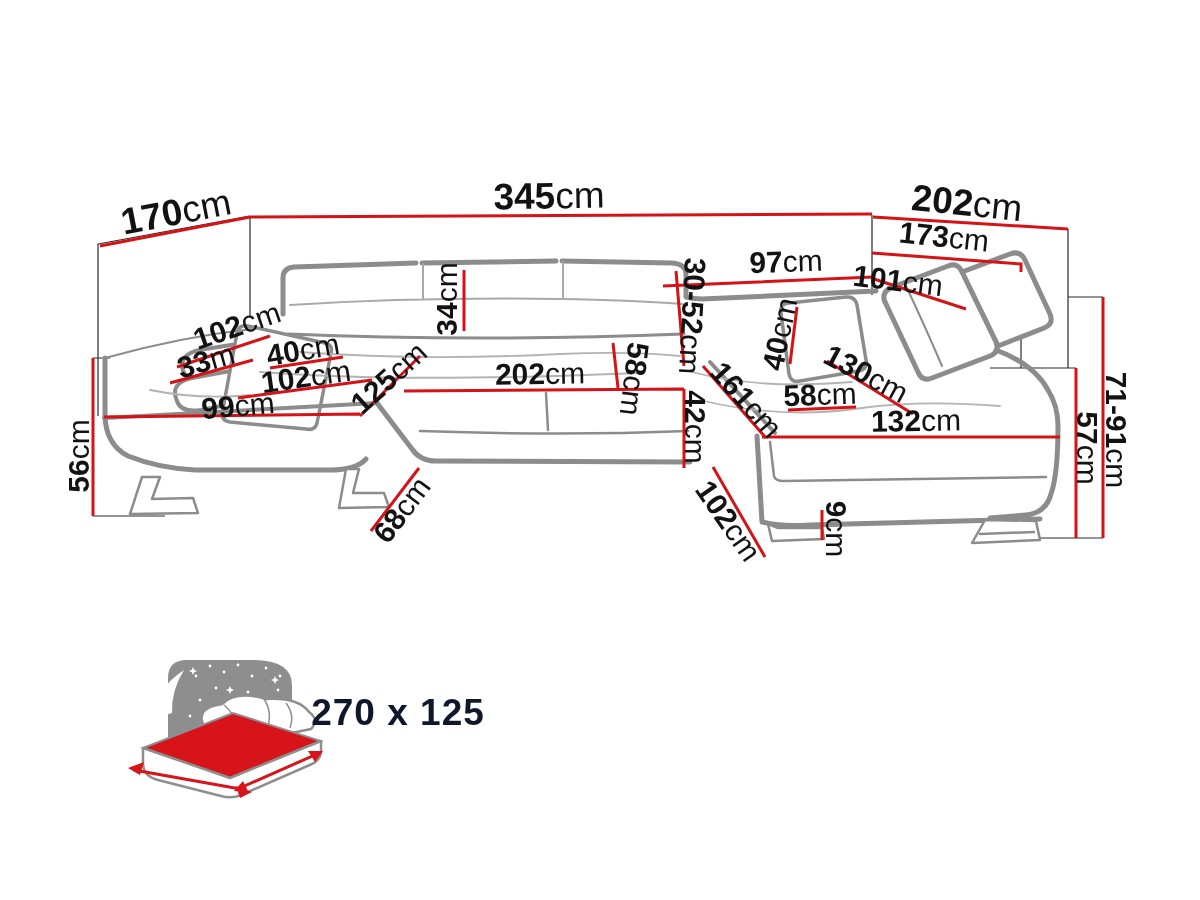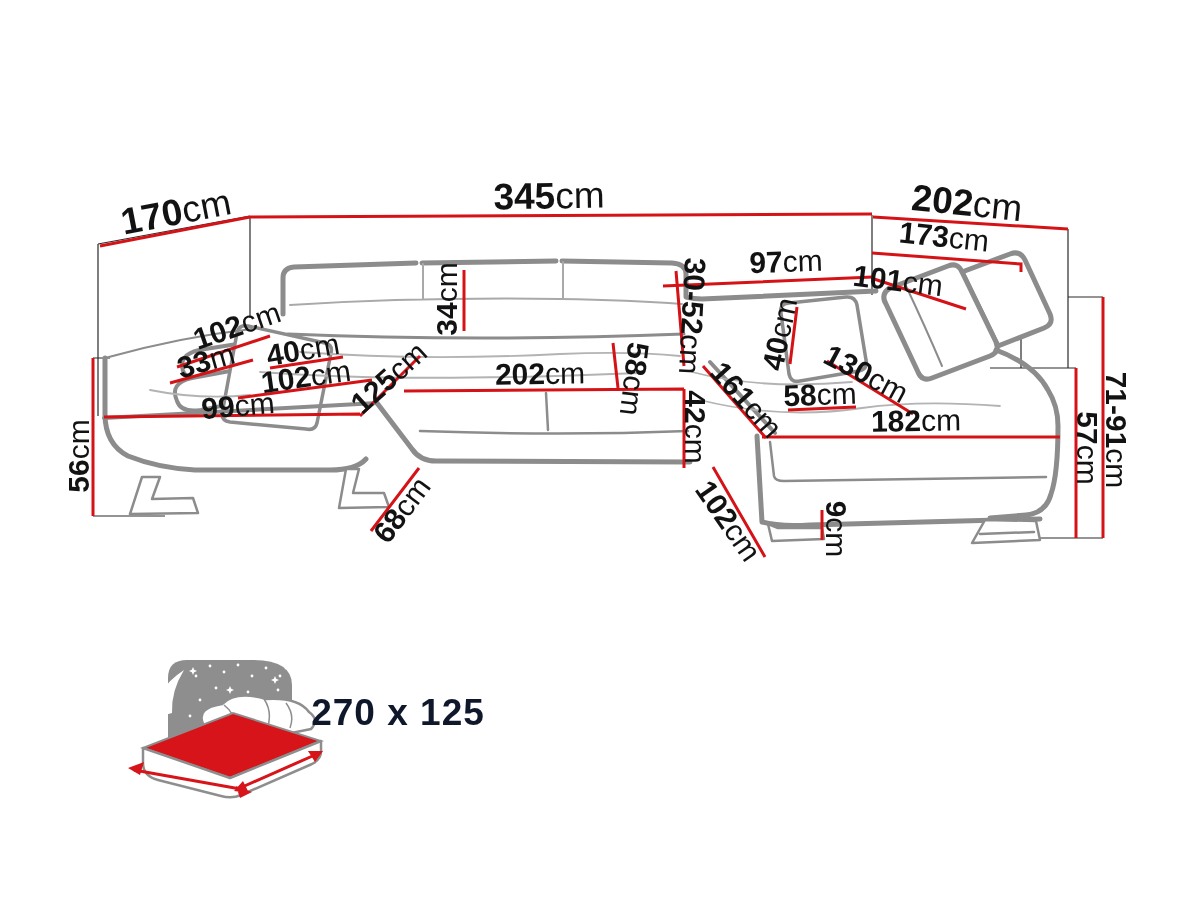--- a/index.html
+++ b/index.html
@@ -139,21 +139,21 @@
       <div class="dim" style="left: 306px; top: 377px; font-size: 30px; transform: translate(-50%, -50%) rotate(-8deg);"><span class="val">102</span><span class="unit">cm</span></div>
       <div class="dim" style="left: 238px; top: 406px; font-size: 30px; transform: translate(-50%, -50%) rotate(-5deg);"><span class="val">99</span><span class="unit">cm</span></div>
       <div class="dim" style="left: 389px; top: 378px; font-size: 30px; transform: translate(-50%, -50%) rotate(-42deg);"><span class="val">125</span><span class="unit">cm</span></div>
       <div class="dim" style="left: 540px; top: 374px; font-size: 30px; transform: translate(-50%, -50%) rotate(-1deg);"><span class="val">202</span><span class="unit">cm</span></div>
       <div class="dim" style="left: 634px; top: 379px; font-size: 30px; transform: translate(-50%, -50%) rotate(97deg);"><span class="val">58</span><span class="unit">cm</span></div>
       <div class="dim" style="left: 695px; top: 427px; font-size: 30px; transform: translate(-50%, -50%) rotate(90deg);"><span class="val">42</span><span class="unit">cm</span></div>
       <div class="dim" style="left: 746px; top: 400px; font-size: 30px; transform: translate(-50%, -50%) rotate(48deg);"><span class="val">161</span><span class="unit">cm</span></div>
       <div class="dim" style="left: 780px; top: 334px; font-size: 30px; transform: translate(-50%, -50%) rotate(-78deg);"><span class="val">40</span><span class="unit">cm</span></div>
       <div class="dim" style="left: 866px; top: 374px; font-size: 30px; transform: translate(-50%, -50%) rotate(28deg);"><span class="val">130</span><span class="unit">cm</span></div>
       <div class="dim" style="left: 820px; top: 395px; font-size: 30px; transform: translate(-50%, -50%) rotate(-2deg);"><span class="val">58</span><span class="unit">cm</span></div>
-      <div class="dim" style="left: 916px; top: 421px; font-size: 30px; transform: translate(-50%, -50%) rotate(-1deg);"><span class="val">182</span><span class="unit">cm</span></div>
+      <div class="dim" style="left: 916px; top: 421px; font-size: 30px; transform: translate(-50%, -50%) rotate(-1deg);"><span class="val">132</span><span class="unit">cm</span></div>
       <div class="dim" style="left: 79px; top: 456px; font-size: 30px; transform: translate(-50%, -50%) rotate(-90deg);"><span class="val">56</span><span class="unit">cm</span></div>
       <div class="dim" style="left: 402px; top: 510px; font-size: 30px; transform: translate(-50%, -50%) rotate(-53deg);"><span class="val">68</span><span class="unit">cm</span></div>
       <div class="dim" style="left: 728px; top: 521px; font-size: 30px; transform: translate(-50%, -50%) rotate(55deg);"><span class="val">102</span><span class="unit">cm</span></div>
       <div class="dim" style="left: 836px; top: 529px; font-size: 30px; transform: translate(-50%, -50%) rotate(90deg);"><span class="val">9</span><span class="unit">cm</span></div>
       <div class="dim" style="left: 1087px; top: 448px; font-size: 30px; transform: translate(-50%, -50%) rotate(90deg);"><span class="val">57</span><span class="unit">cm</span></div>
       <div class="dim" style="left: 1116px; top: 430px; font-size: 30px; transform: translate(-50%, -50%) rotate(90deg);"><span class="val">71-91</span><span class="unit">cm</span></div>
     </div>
 
 <div class="sleep-size">270 x 125</div>
 

